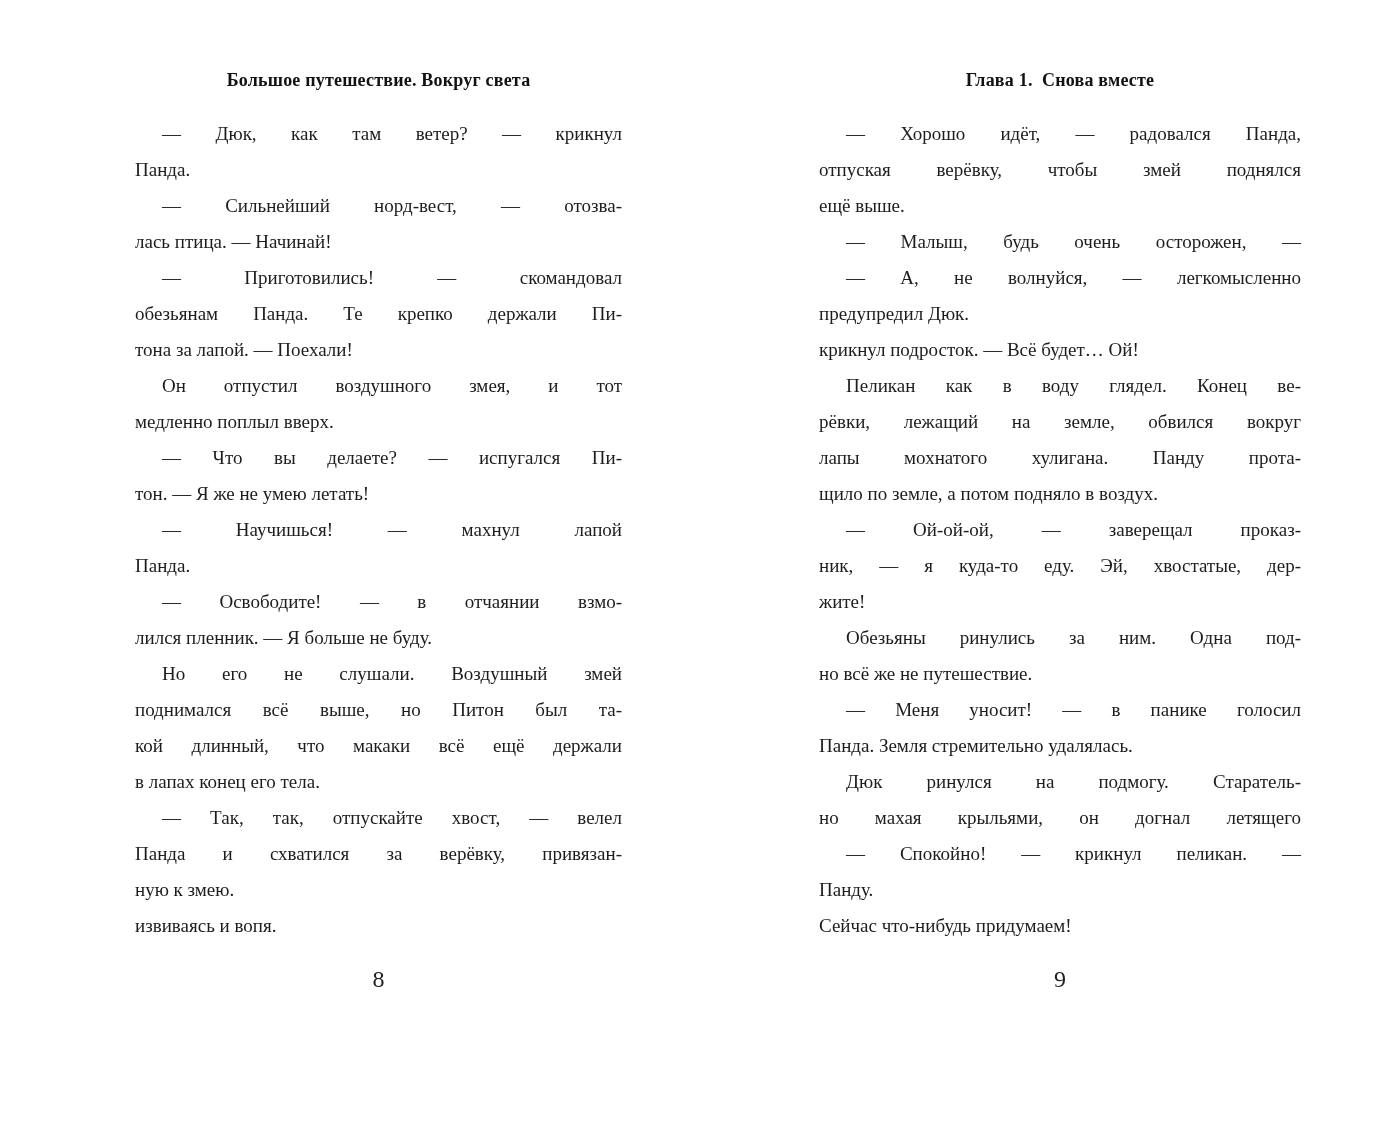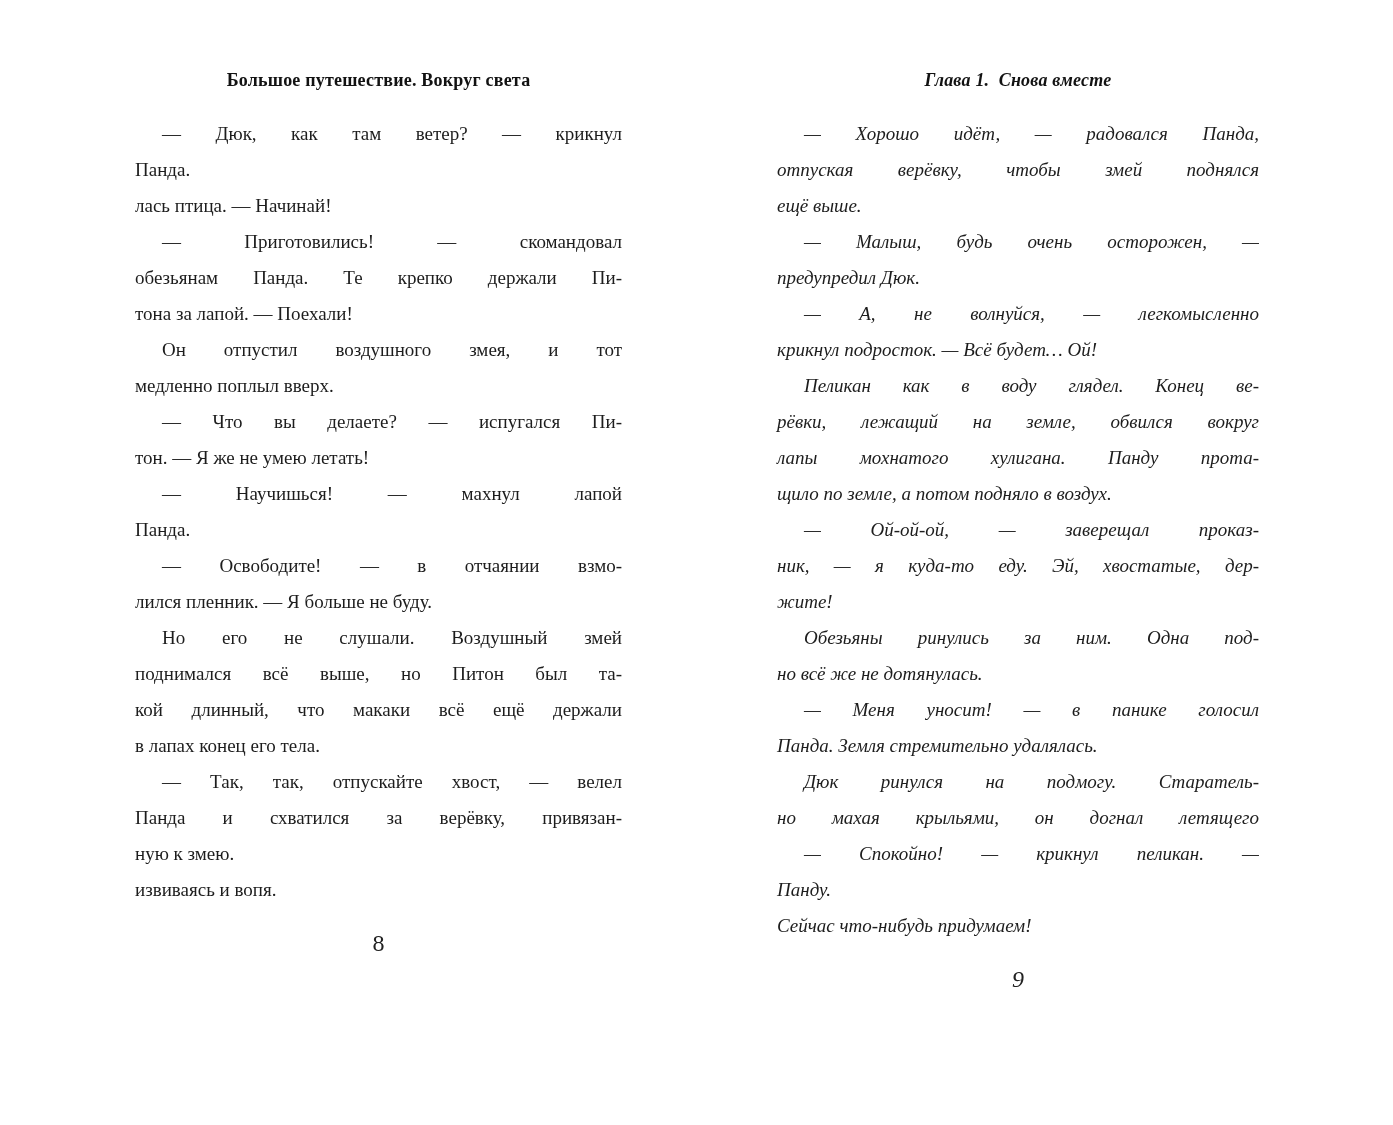--- a/index.html
+++ b/index.html
@@ -14,21 +14,21 @@
     background: #ffffff;
     font-family: "Liberation Serif", "DejaVu Serif", serif;
     color: #1d1d1d;
     overflow: hidden;
   }
   .page {
     position: absolute;
     top: 70px;
   }
   .page-left  { left: 135px; width: 487px; }
-  .page-right { left: 777px; width: 482px; font-style: italic; }
+  .page-right { left: 819px; width: 482px; }
   .running-header {
     text-align: center;
     font-weight: bold;
     font-size: 18px;
     line-height: 20px;
     color: #121212;
     letter-spacing: 0.2px;
   }
   .page-body {
     margin-top: 26px;
@@ -58,20 +58,21 @@
 </head>
 <body>
 
 <div class="spread">
 
   <div class="page page-left">
     <div class="running-header">Большое путешествие. Вокруг света</div>
     <div class="page-body">
         <div class="line indent just">— Дюк, как там ветер? — крикнул</div>
         <div class="line">Панда.</div>
+        <div class="line indent just">— Сильнейший норд-вест, — отозва-</div>
         <div class="line">лась птица. — Начинай!</div>
         <div class="line indent just">— Приготовились! — скомандовал</div>
         <div class="line just">обезьянам Панда. Те крепко держали Пи-</div>
         <div class="line">тона за лапой. — Поехали!</div>
         <div class="line indent just">Он отпустил воздушного змея, и тот</div>
         <div class="line">медленно поплыл вверх.</div>
         <div class="line indent just">— Что вы делаете? — испугался Пи-</div>
         <div class="line">тон. — Я же не умею летать!</div>
         <div class="line indent just">— Научишься! — махнул лапой</div>
         <div class="line">Панда.</div>
@@ -89,32 +90,32 @@
     <div class="page-number">8</div>
   </div>
 
   <div class="page page-right">
     <div class="running-header">Глава 1.&nbsp; Снова вместе</div>
     <div class="page-body">
         <div class="line indent just">— Хорошо идёт, — радовался Панда,</div>
         <div class="line just">отпуская верёвку, чтобы змей поднялся</div>
         <div class="line">ещё выше.</div>
         <div class="line indent just">— Малыш, будь очень осторожен, —</div>
+        <div class="line indent just">— А, не волнуйся, — легкомысленно</div>
         <div class="line">предупредил Дюк.</div>
-        <div class="line indent just">— А, не волнуйся, — легкомысленно</div>
         <div class="line">крикнул подросток. — Всё будет… Ой!</div>
         <div class="line indent just">Пеликан как в воду глядел. Конец ве-</div>
         <div class="line just">рёвки, лежащий на земле, обвился вокруг</div>
         <div class="line just">лапы мохнатого хулигана. Панду прота-</div>
         <div class="line">щило по земле, а потом подняло в воздух.</div>
         <div class="line indent just">— Ой-ой-ой, — заверещал проказ-</div>
         <div class="line just">ник, — я куда-то еду. Эй, хвостатые, дер-</div>
         <div class="line">жите!</div>
         <div class="line indent just">Обезьяны ринулись за ним. Одна под-</div>
-        <div class="line">но всё же не дотянулась.</div>
+        <div class="line">но всё же не путешествие.</div>
         <div class="line indent just">— Меня уносит! — в панике голосил</div>
         <div class="line">Панда. Земля стремительно удалялась.</div>
         <div class="line indent just">Дюк ринулся на подмогу. Старатель-</div>
         <div class="line just">но махая крыльями, он догнал летящего</div>
         <div class="line indent just">— Спокойно! — крикнул пеликан. —</div>
         <div class="line">Панду.</div>
         <div class="line">Сейчас что-нибудь придумаем!</div>
       </div>
     <div class="page-number">9</div>
   </div>

